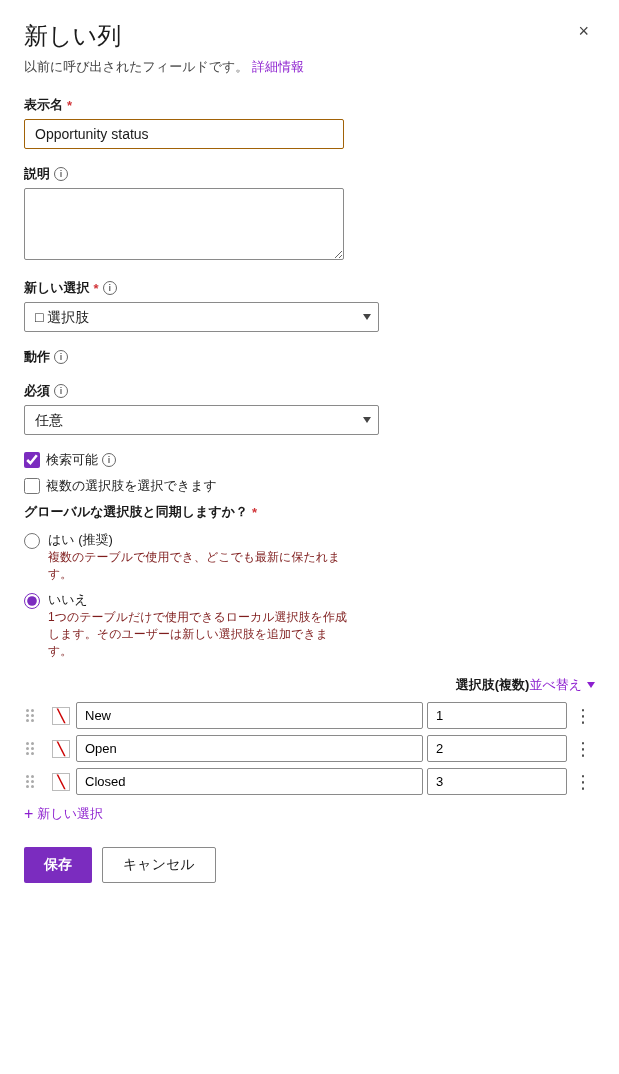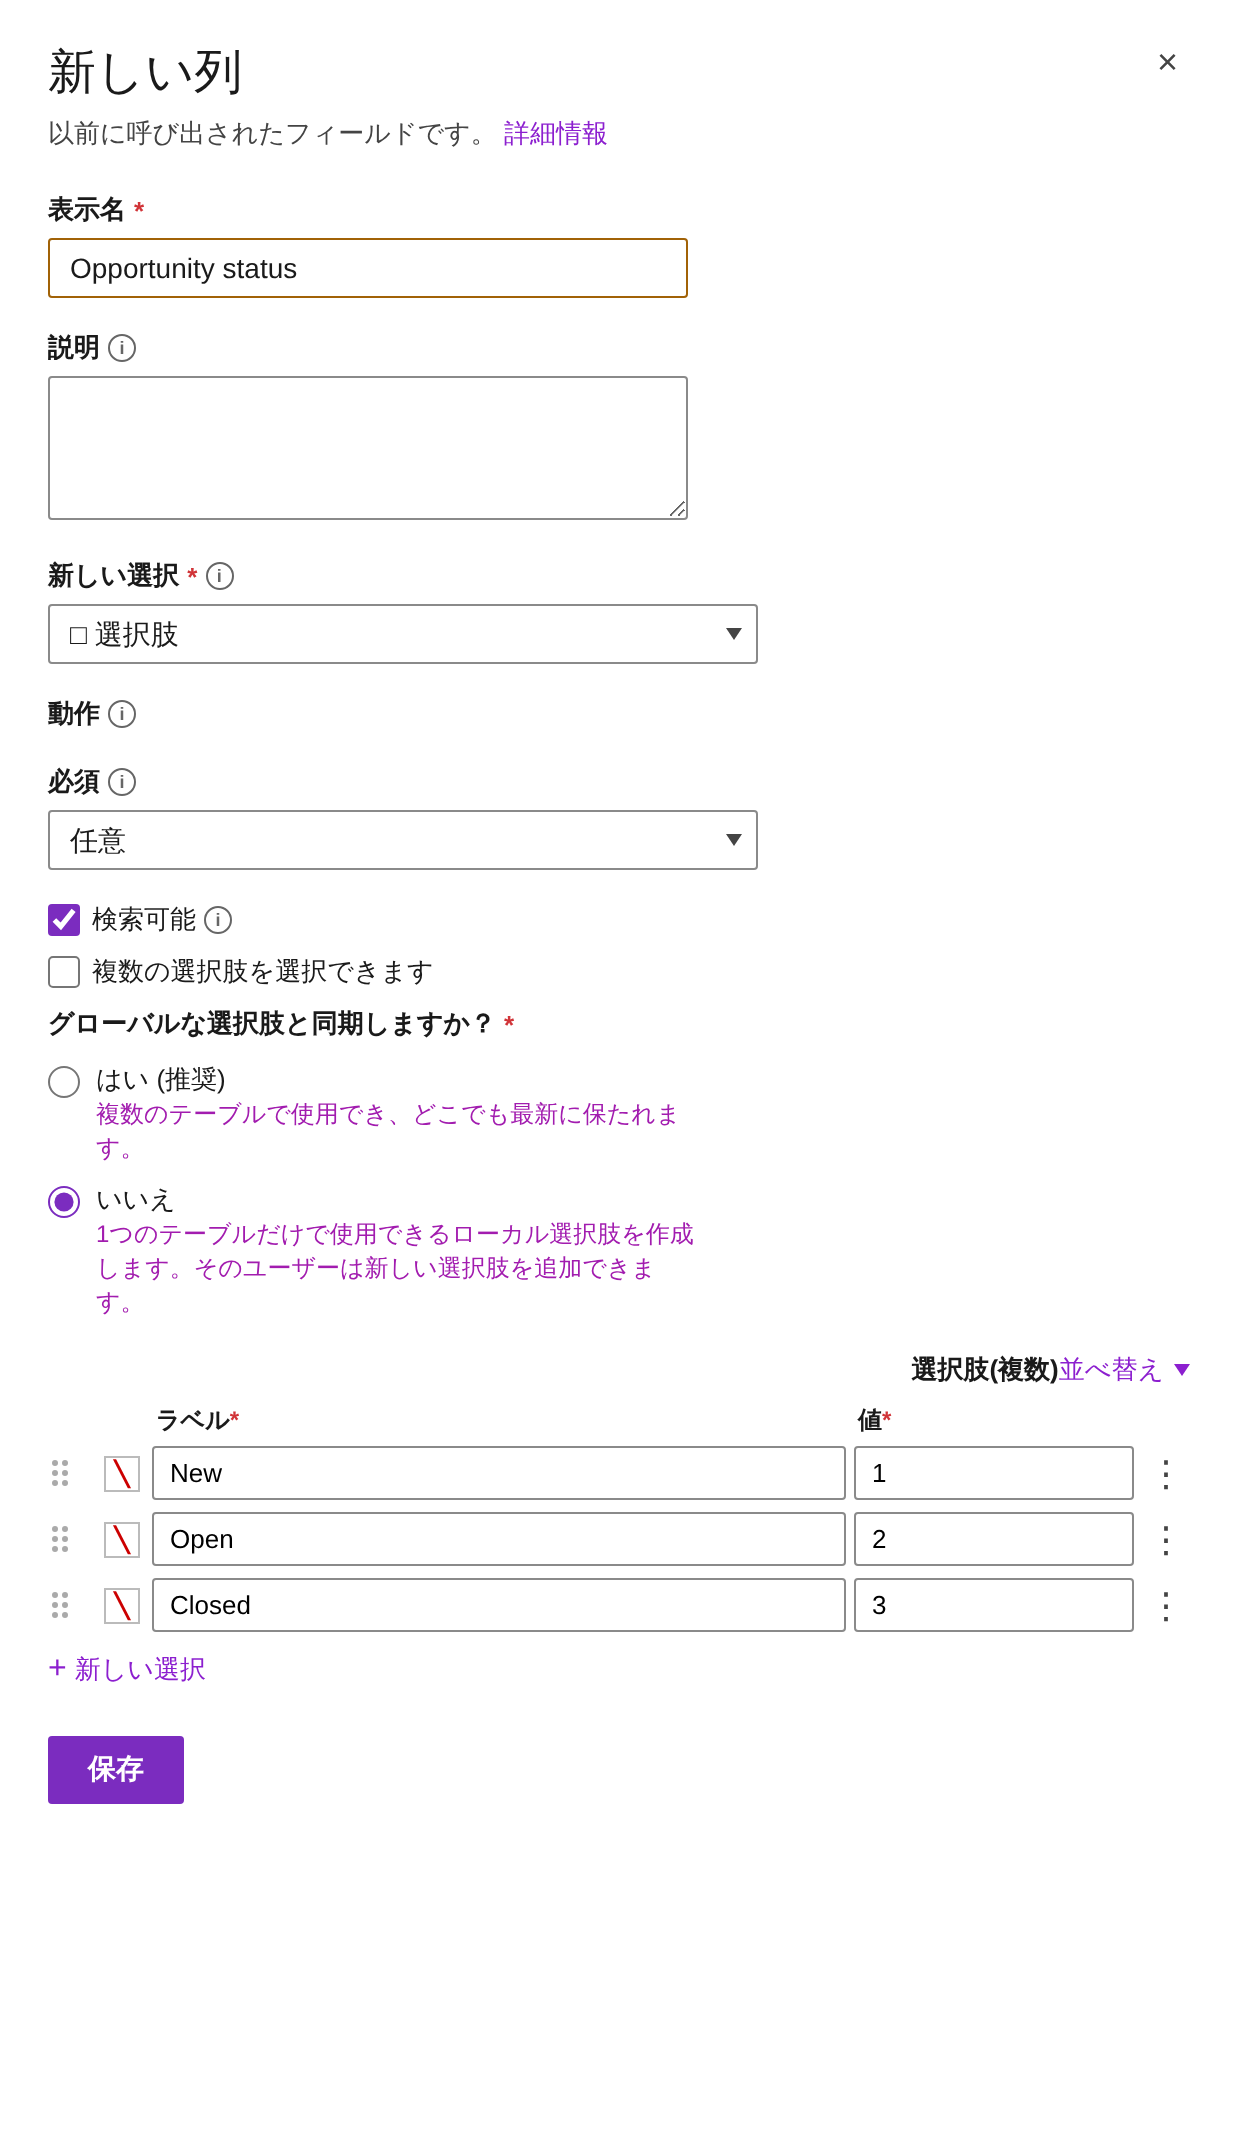--- a/index.html
+++ b/index.html
@@ -148,21 +148,21 @@
     .radio-input {
       width: 16px;
       height: 16px;
       accent-color: #7b2cbf;
       cursor: pointer;
       margin-top: 2px;
       flex-shrink: 0;
     }
     .radio-text-block { display: flex; flex-direction: column; }
     .radio-label { font-size: 13px; font-weight: 500; }
-    .radio-desc { font-size: 12px; color: #a21caf; max-width: 300px; }
+    .radio-desc { font-size: 12px; color: #7f1d1d; max-width: 300px; }
     .sync-section-title {
       font-size: 13px;
       font-weight: 700;
       margin-bottom: 10px;
       display: flex;
       align-items: center;
       gap: 4px;
     }
     .choices-section { margin-top: 4px; }
     .choices-header {
@@ -423,31 +423,20 @@
 
   <div class="choices-section">
     <div class="choices-header">
       <span class="choices-title">選択肢(複数)</span>
       <button class="sort-btn">
         <span>並べ替え</span>
         <span class="chevron-down-purple"></span>
       </button>
     </div>
 
-    <div class="choices-table-header">
-      <span></span>
-      <span></span>
-      <span class="col-header">
-        <span>ラベル</span><span class="required-star">*</span>
-      </span>
-      <span class="col-header">
-        <span>値</span><span class="required-star">*</span>
-      </span>
-      <span></span>
-    </div>
 
     <div class="choice-row">
       <div class="drag-handle">
         <div class="drag-dot-row">
             <span class="drag-dot"></span>
             <span class="drag-dot"></span>
           </div>
         <div class="drag-dot-row">
             <span class="drag-dot"></span>
             <span class="drag-dot"></span>
@@ -512,15 +501,16 @@
     </div>
 
     <button class="add-choice-btn">
       <span style="font-size:16px; color:#8c1fcf;">+</span>
       <span>新しい選択</span>
     </button>
   </div>
 
   <div class="footer-buttons">
     <button class="btn-save">保存</button>
+    <button class="btn-cancel">キャンセル</button>
   </div>
 
 </div>
 
 </body></html>

